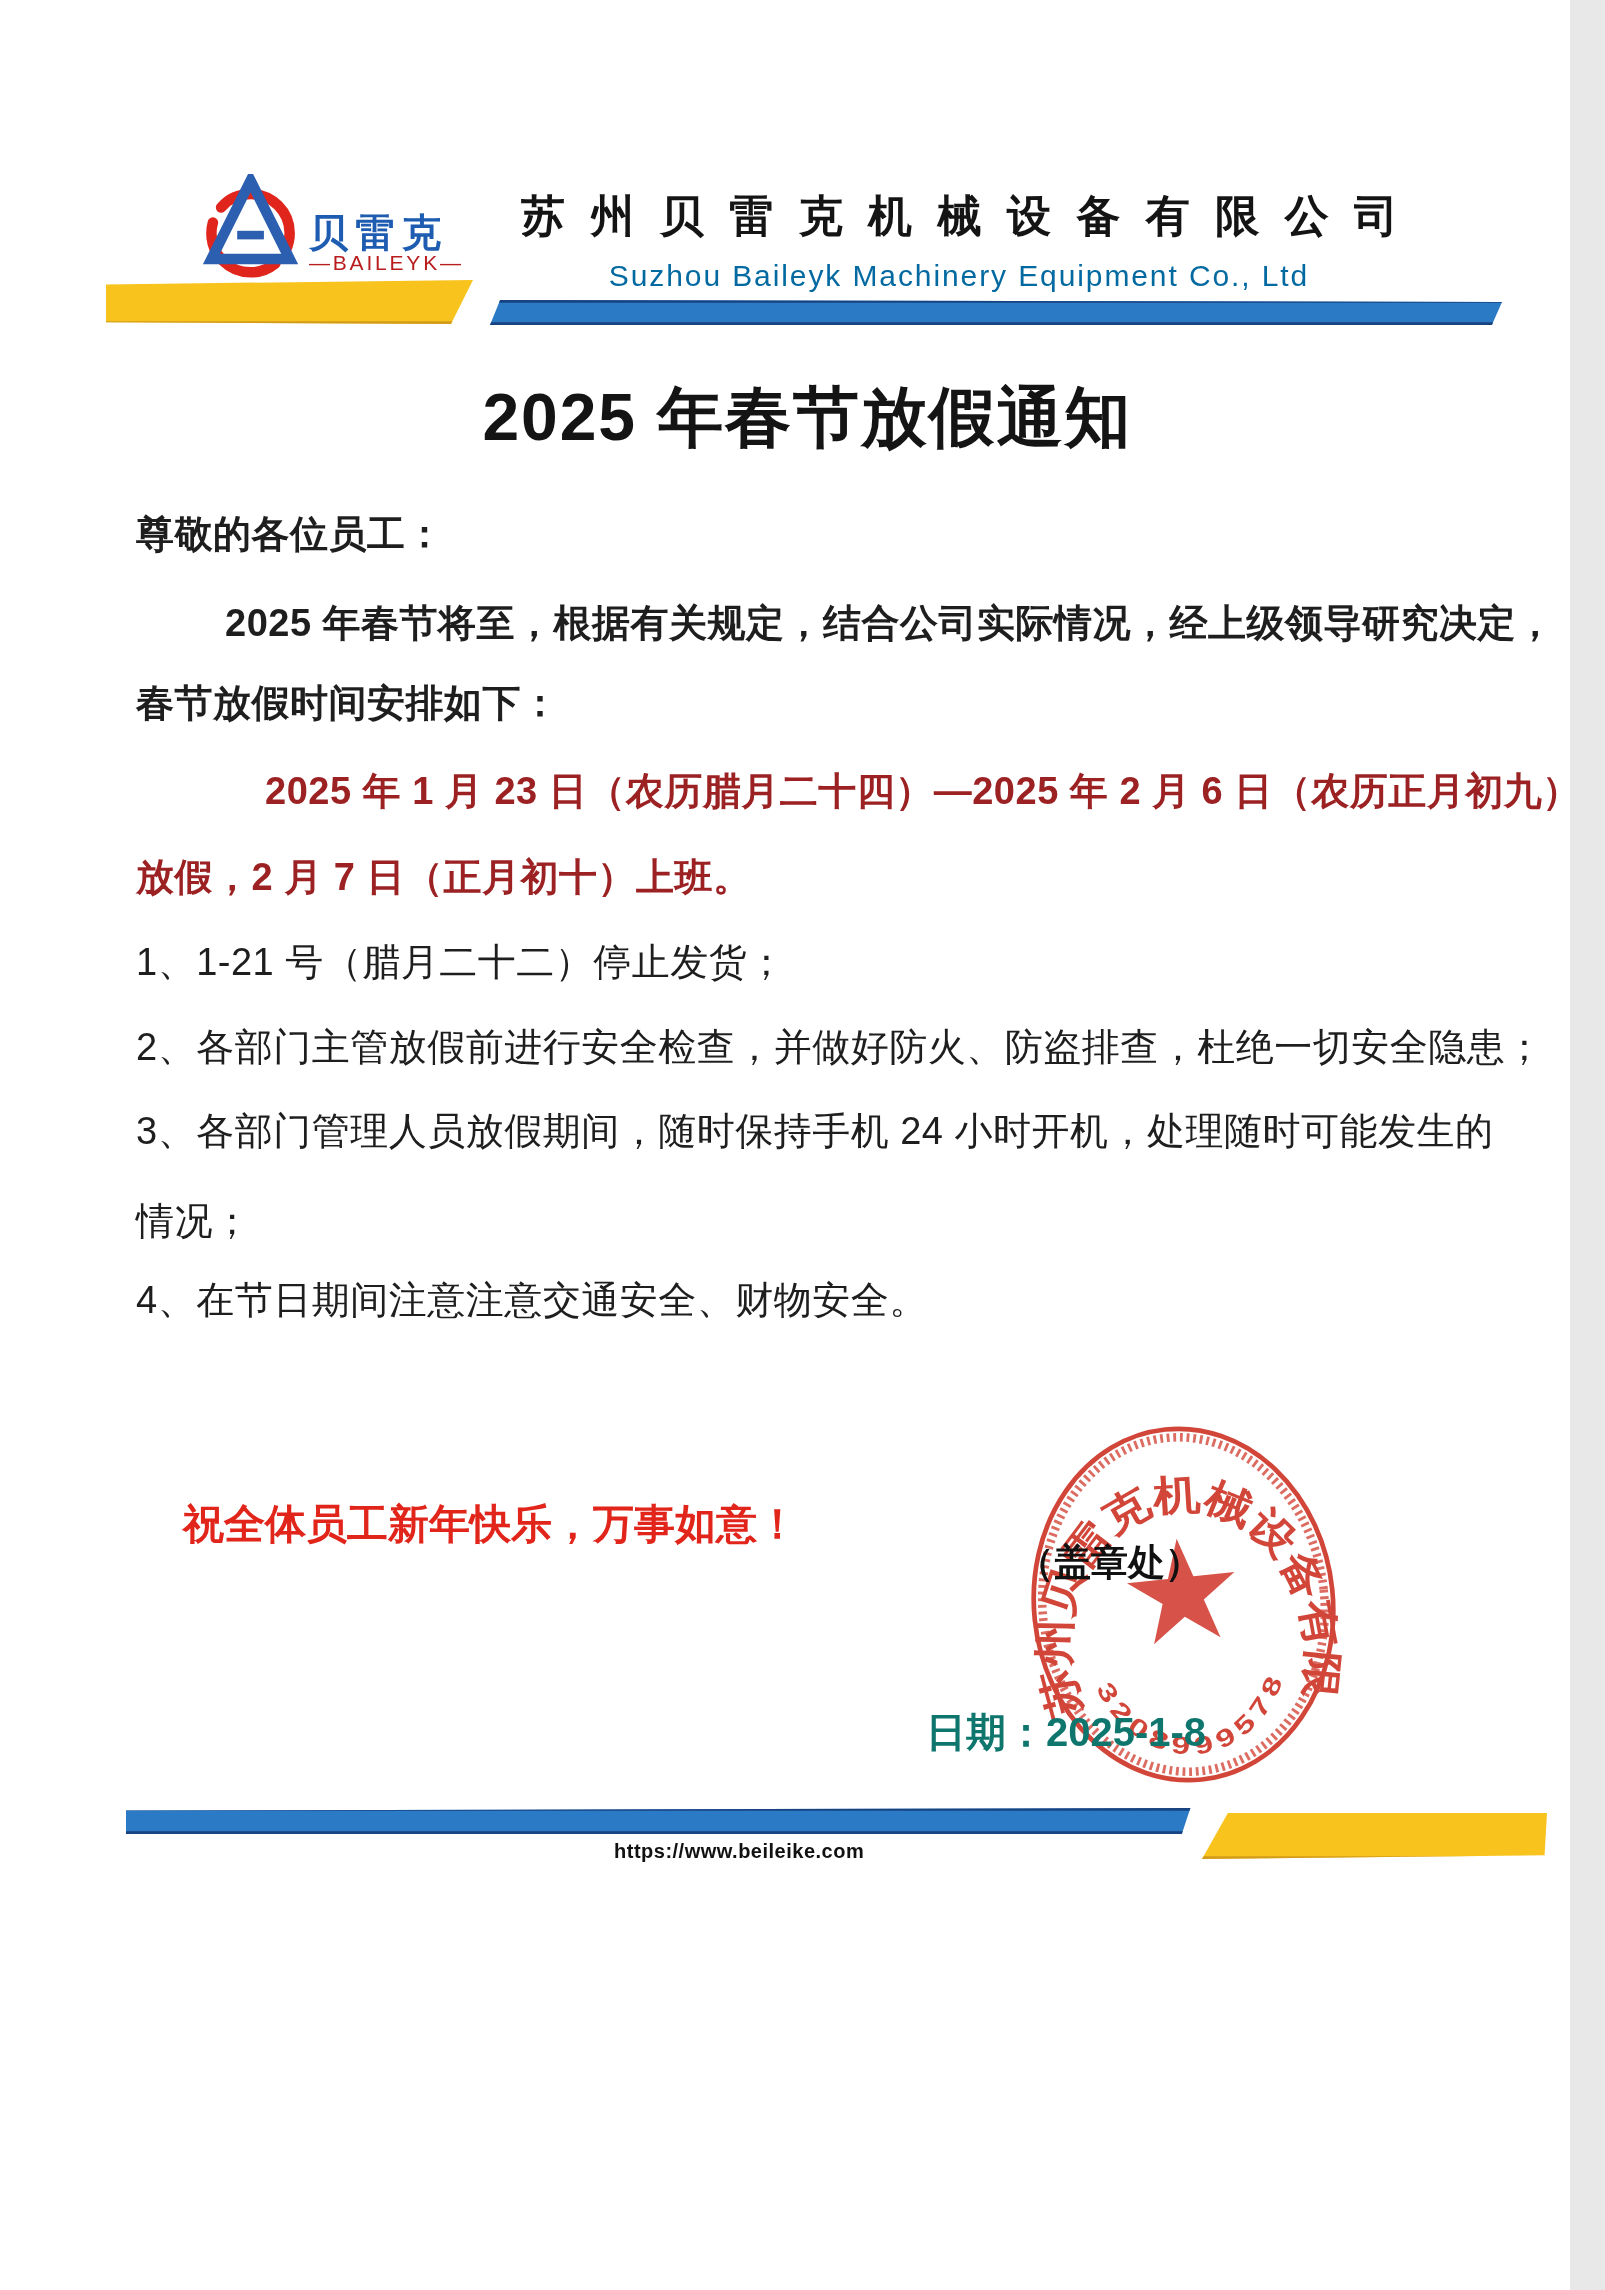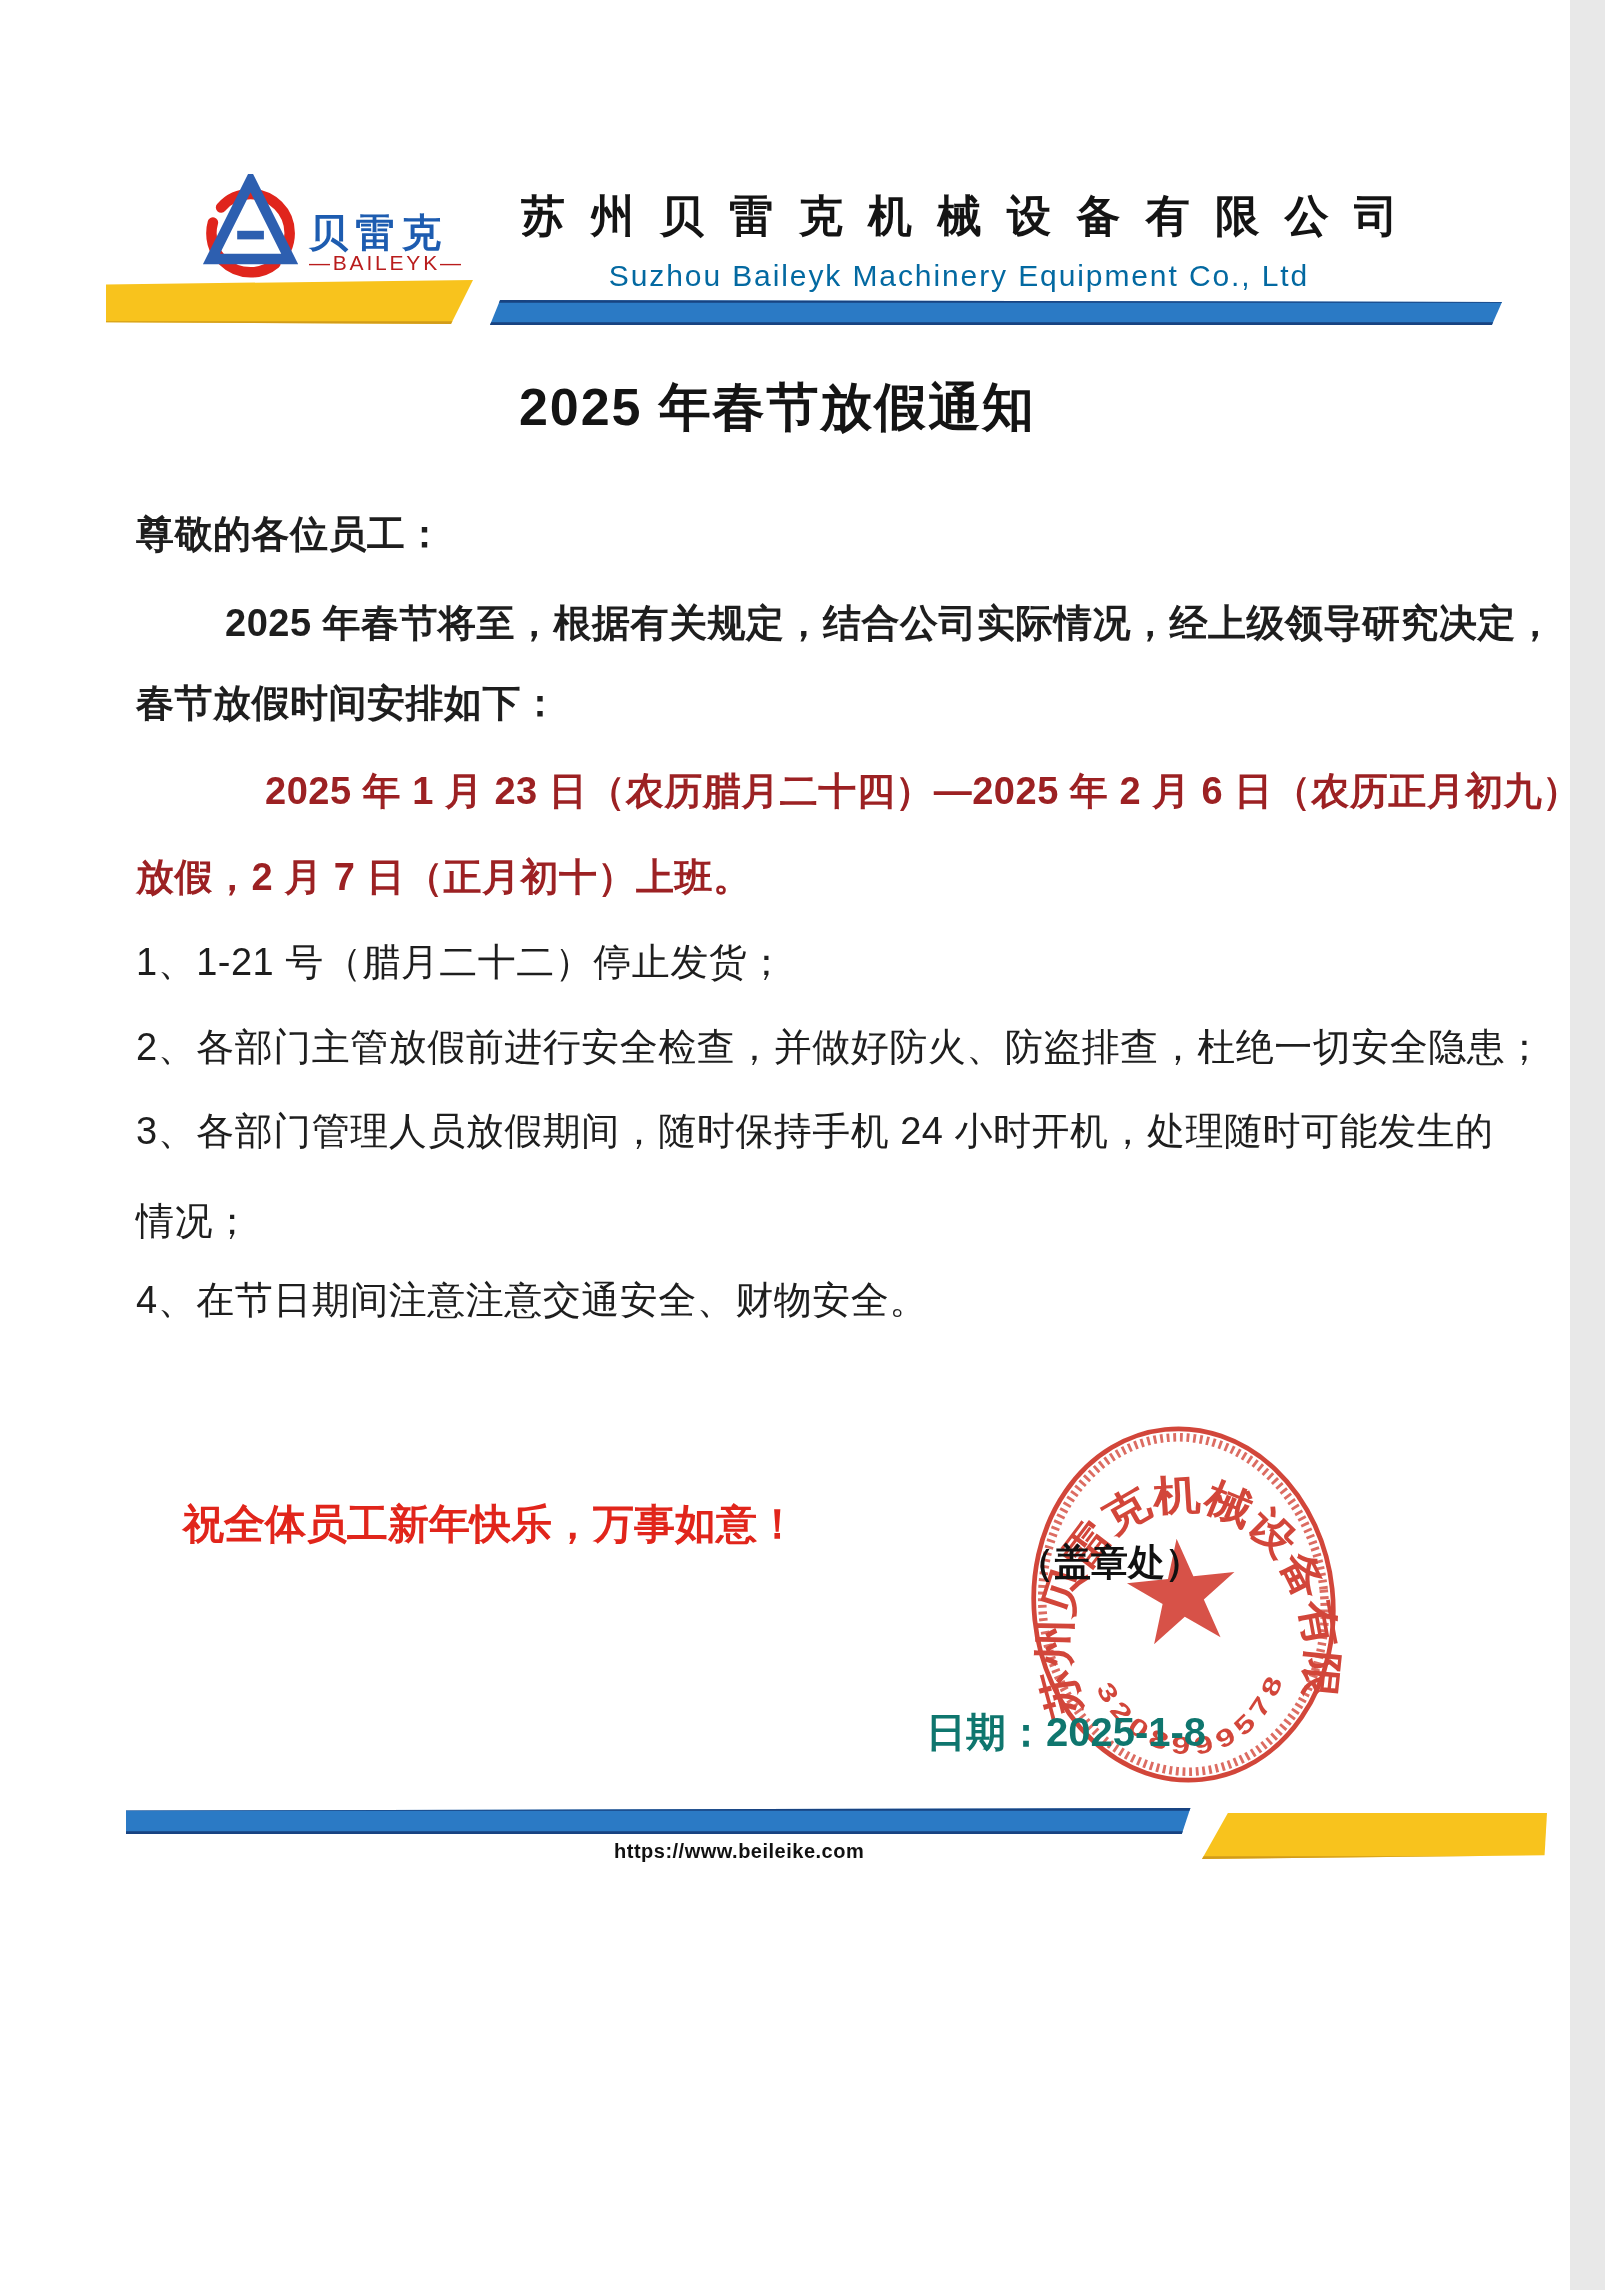--- a/index.html
+++ b/index.html
@@ -23,21 +23,21 @@
   .bar{position:absolute;}
   .bar-yellow-top{left:106px;top:280px;width:367px;height:44px;background:#f8c31d;
     clip-path:polygon(0 10%,100% 0,94% 100%,0 96%);
     box-shadow:inset 0 -2.8px 0 rgba(200,146,26,.8);}
   .bar-blue-top{left:490px;top:300px;width:1012px;height:25px;background:#2b7ac5;
     clip-path:polygon(1% 0,100% 8%,99% 100%,0 100%);
     box-shadow:inset 0 2.8px 0 rgba(23,64,125,.95), inset 0 -2.8px 0 rgba(23,64,125,.95);}
 
   
   .doc-title{left:0;top:373px;width:1555px;text-align:center;
-    font-size:52px;font-weight:900;color:#141414;letter-spacing:1.9px;}
+    font-size:66px;font-weight:900;color:#141414;letter-spacing:1.9px;padding-left:30px;}
 
   
   .bodyline{font-size:38px;letter-spacing:0.5px;}
   .salutation{left:136px;top:509px;font-weight:800;}
   .intro1{left:225px;top:598px;font-weight:700;}
   .intro2{left:136px;top:678px;font-weight:800;}
   .red1{left:217px;top:766px;font-weight:600;color:#9c2123;margin-left:48px;}
   .red2{left:136px;top:852px;font-weight:600;color:#9c2123;}
   .item1{left:136px;top:937px;font-weight:500;}
   .item2{left:136px;top:1022px;font-weight:500;}

